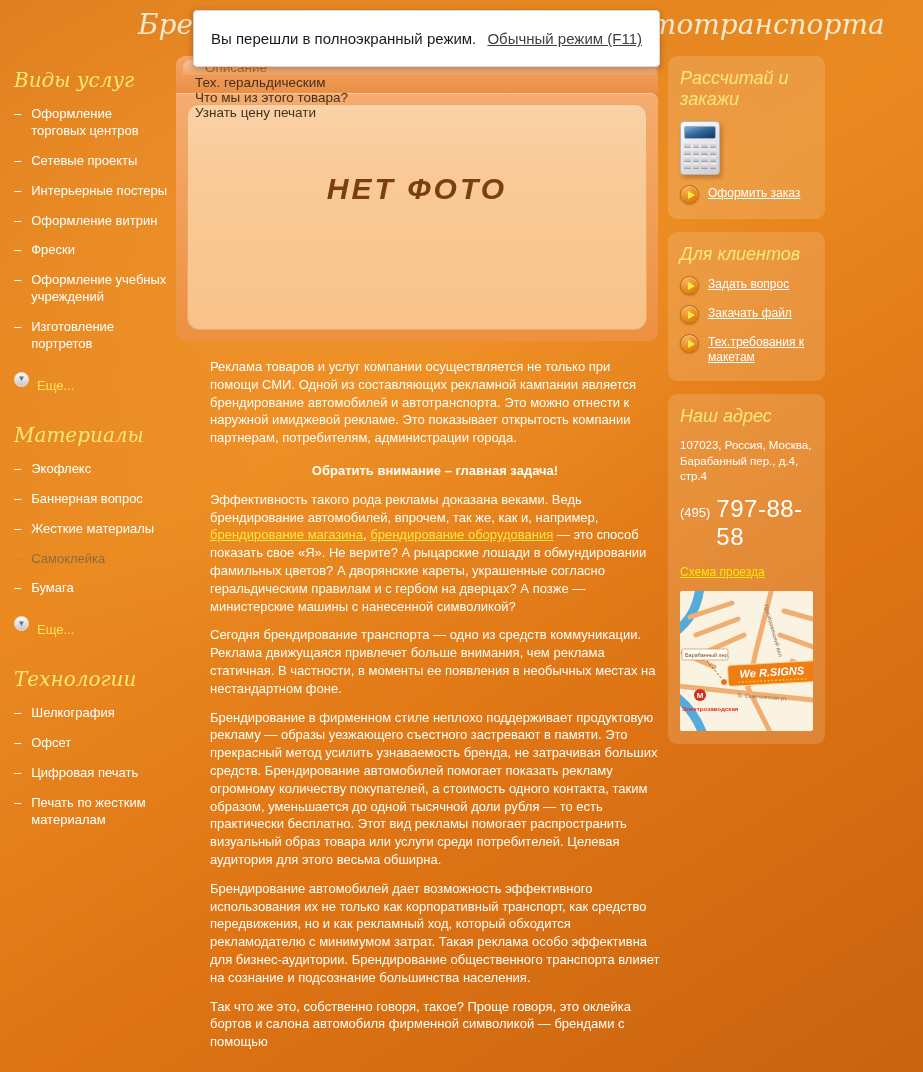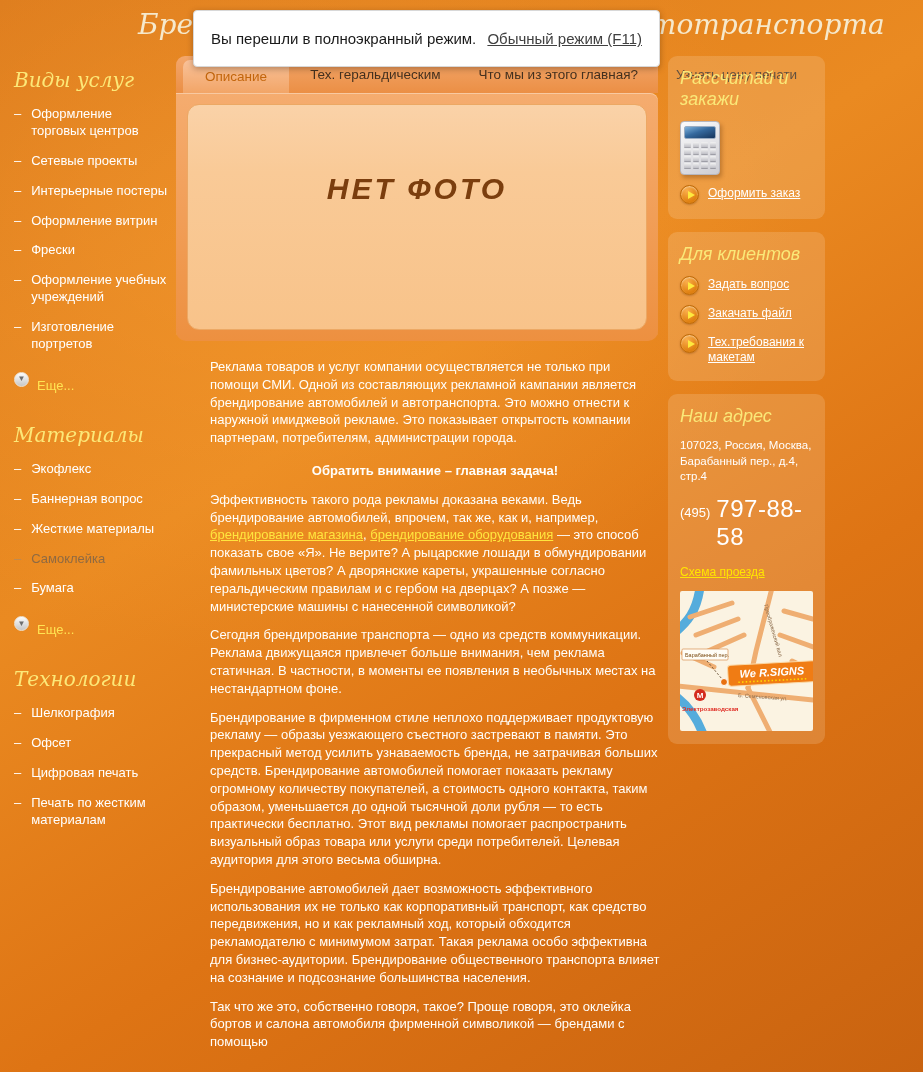--- a/index.html
+++ b/index.html
@@ -54,21 +54,21 @@
     border:1px solid #EDE2D2; margin-right:8px;
     display:flex; align-items:center; justify-content:center;
     color:#6E6E6E; font-size:8px; line-height:1;
   }
   .nav-more .lbl { color:#FFE352; font-size:13px;margin-top:12px; }
 
   
   .tabbar {
     height:37px; border-radius:9px 9px 0 0;
     background:linear-gradient(#F3A76C,#EB8F45);
-    display:flex; align-items:stretch;
+    display:flex; align-items:stretch;flex-direction:column;
   }
   .tab {
     display:flex; align-items:center; padding:0 19px;
     font-size:13.5px; color:#44311F; cursor:pointer; white-space:nowrap;
   }
   .tab.active {
     margin:4px 2px 0 7px; padding:0 22px;
     background:linear-gradient(#F9C29A,#F2A567);
     border-radius:7px 7px 0 0; color:#C3660C;
   }
@@ -247,21 +247,21 @@
           </div>
       </div>
 
     </div>
 
     <div class="col-main">
 
       <div class="tabbar">
         <div class="tab active">Описание</div>
         <div class="tab">Тех. геральдическим</div>
-        <div class="tab">Что мы из этого главная?</div>
+        <div class="tab">Что мы из этого товара?</div>
         <div class="tab">Узнать цену печати</div>
       </div>
 
       <div class="photo-frame">
         <div class="photo-inner">
           <span class="no-photo">НЕТ ФОТО</span>
         </div>
       </div>
 
       <div class="article">

